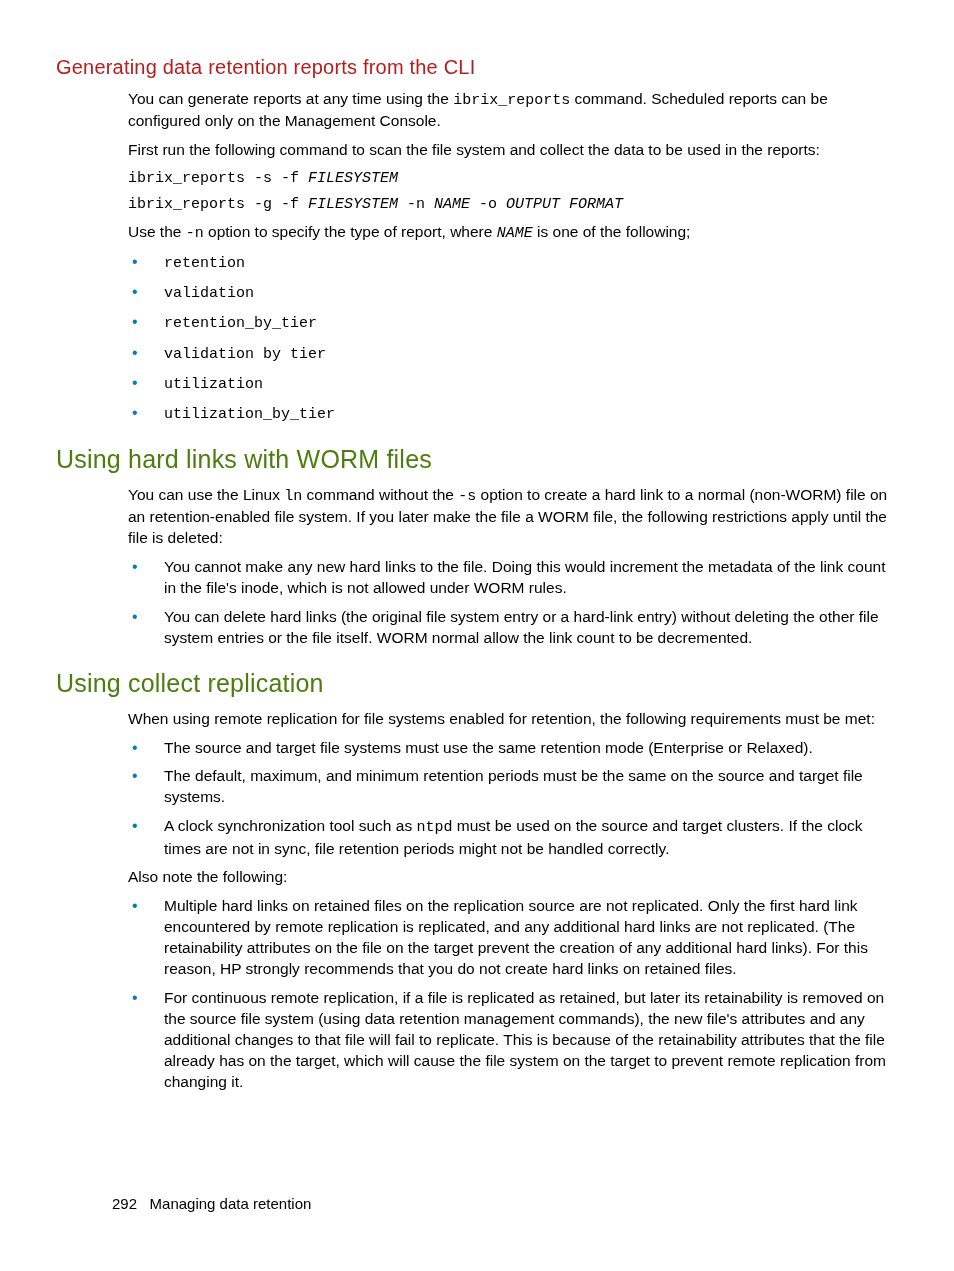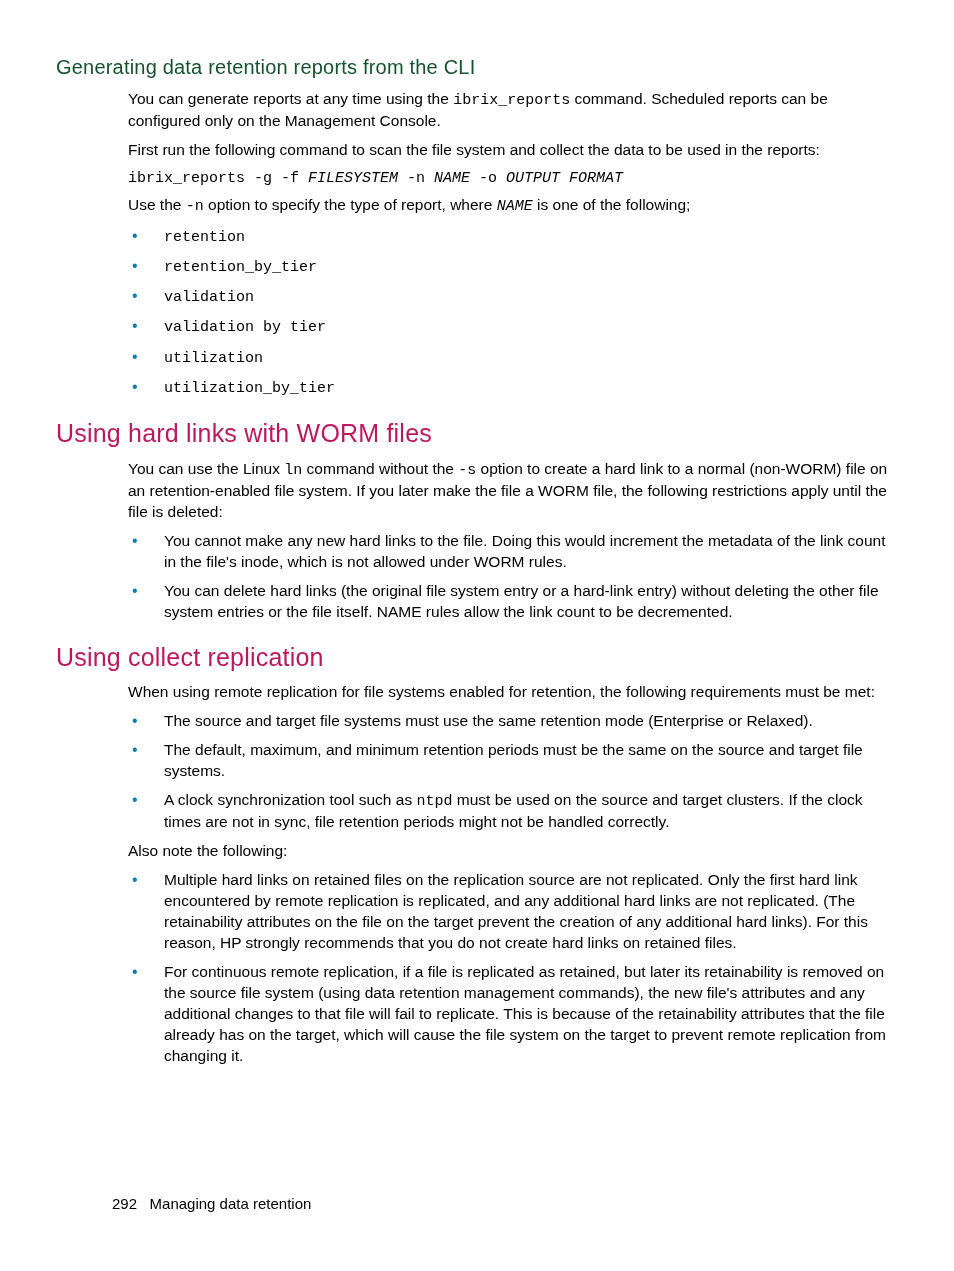--- a/index.html
+++ b/index.html
@@ -10,29 +10,29 @@
     color: #000;
     margin: 0;
     padding: 54px 56px 40px 56px;
     width: 954px;
     box-sizing: border-box;
     background: #fff;
   }
   h2.sec {
     font-family: Arial, Helvetica, sans-serif;
     font-weight: 300;
-    color: #be185d;
+    color: #4d7c0f;
     font-size: 25px;
     margin: 18px 0 8px 0;
     letter-spacing: 0.2px;
   }
   h3.sub {
     font-family: Arial, Helvetica, sans-serif;
     font-weight: 400;
-    color: #14532d;
+    color: #b91c1c;
     font-size: 20px;
     margin: 0 0 8px 0;
     letter-spacing: 0.2px;
   }
   .indent { margin-left: 72px; }
   p { margin: 4px 0 8px 0; }
   code, .mono {
     font-family: "Courier New", Courier, monospace;
     font-size: 15px;
   }
@@ -75,44 +75,47 @@
 <div class="pagewrap">
 
 <h3 class="sub">Generating data retention reports from the CLI</h3>
 
 <div class="indent">
   <p>
     <span>You can generate reports at any time using the </span><code>ibrix_reports</code><span> command. Scheduled reports can be configured only on the Management Console.</span>
   </p>
   <p>First run the following command to scan the file system and collect the data to be used in the reports:</p>
   <div class="cmdblock">
+    <span>ibrix_reports -s -f </span><i>FILESYSTEM</i>
+  </div>
+  <div class="cmdblock">
     <span>ibrix_reports -g -f </span><i>FILESYSTEM</i><span> -n </span><i>NAME</i><span> -o </span><i>OUTPUT FORMAT</i>
   </div>
   <p>
     <span>Use the </span><code>-n</code><span> option to specify the type of report, where </span><code><i>NAME</i></code><span> is one of the following;</span>
   </p>
   <ul class="bul">
     <li><code>retention</code></li>
+    <li><code>validation</code></li>
     <li><code>retention_by_tier</code></li>
-    <li><code>validation</code></li>
     <li><code>validation by tier</code></li>
     <li><code>utilization</code></li>
     <li><code>utilization_by_tier</code></li>
   </ul>
 </div>
 
 <h2 class="sec">Using hard links with WORM files</h2>
 
 <div class="indent">
   <p>
     <span>You can use the Linux </span><code>ln</code><span> command without the </span><code>-s</code><span> option to create a hard link to a normal (non-WORM) file on an retention-enabled file system. If you later make the file a WORM file, the following restrictions apply until the file is deleted:</span>
   </p>
   <ul class="bul">
     <li>You cannot make any new hard links to the file. Doing this would increment the metadata of the link count in the file's inode, which is not allowed under WORM rules.</li>
-    <li>You can delete hard links (the original file system entry or a hard-link entry) without deleting the other file system entries or the file itself. NAME rules allow the link count to be decremented.</li>
+    <li>You can delete hard links (the original file system entry or a hard-link entry) without deleting the other file system entries or the file itself. WORM normal allow the link count to be decremented.</li>
   </ul>
 </div>
 
 <h2 class="sec">Using collect replication</h2>
 
 <div class="indent">
   <p>When using remote replication for file systems enabled for retention, the following requirements must be met:</p>
   <ul class="bul">
     <li>The source and target file systems must use the same retention mode (Enterprise or Relaxed).</li>
     <li>The default, maximum, and minimum retention periods must be the same on the source and target file systems.</li>

